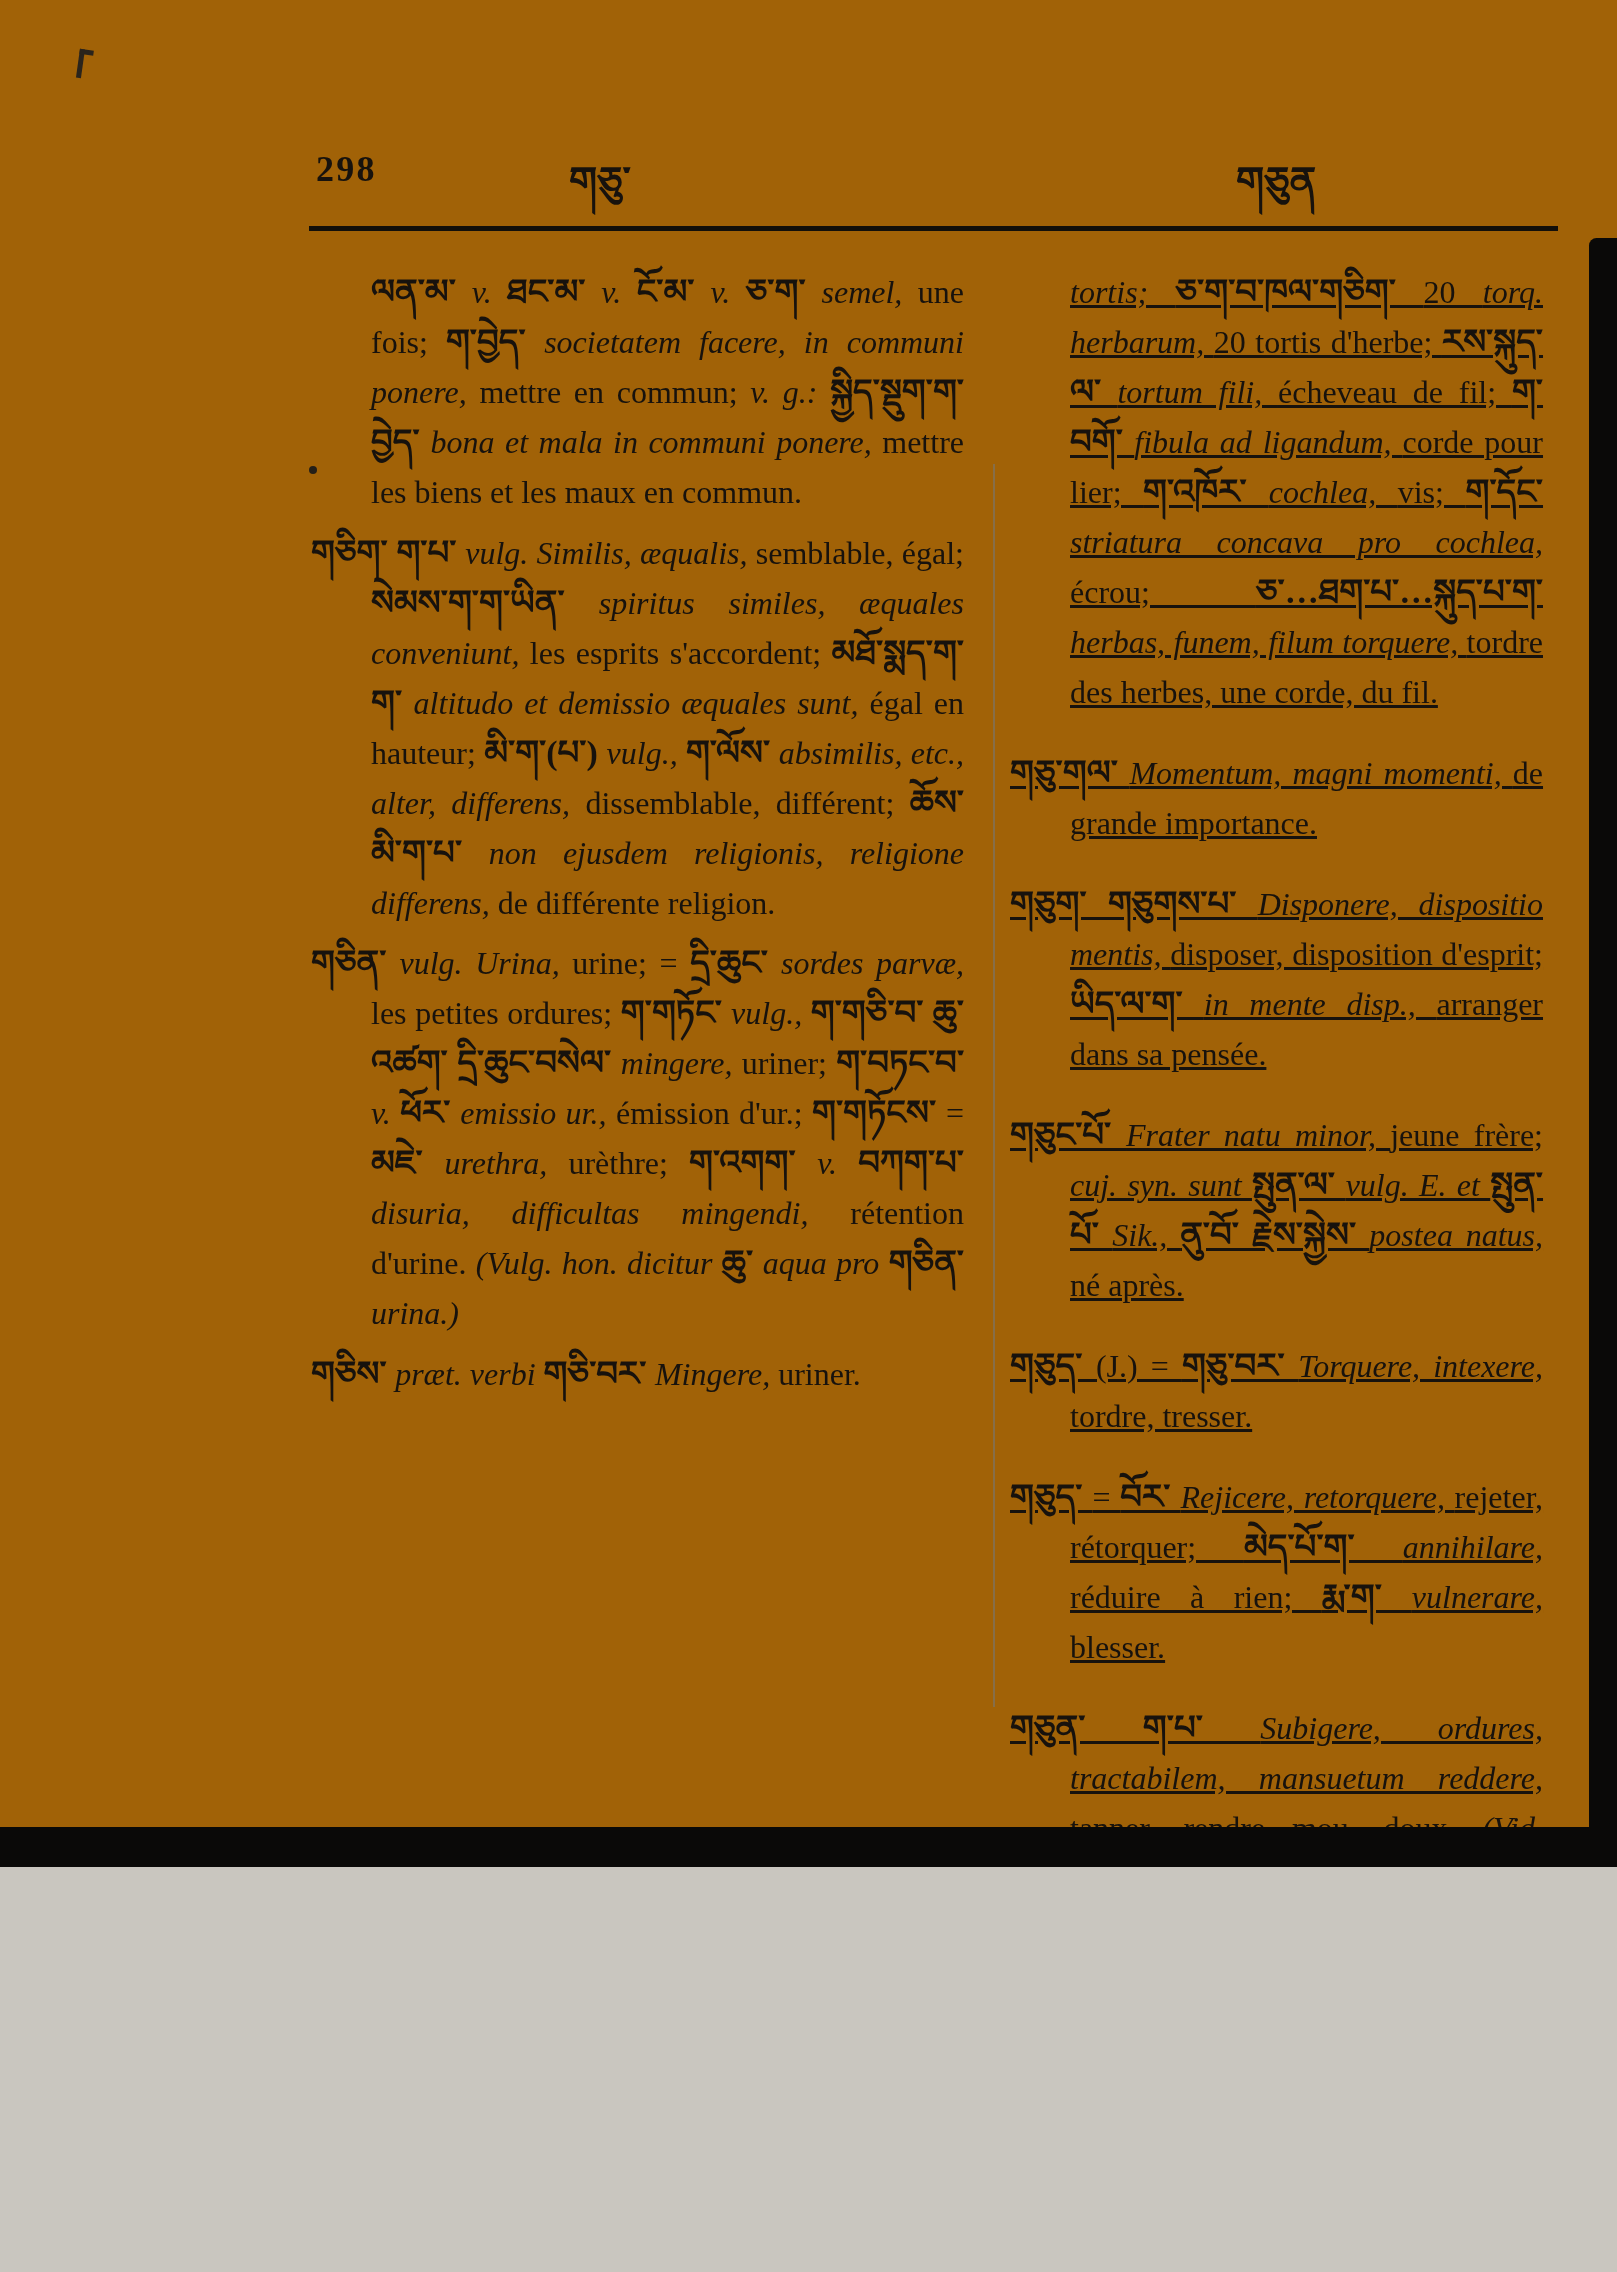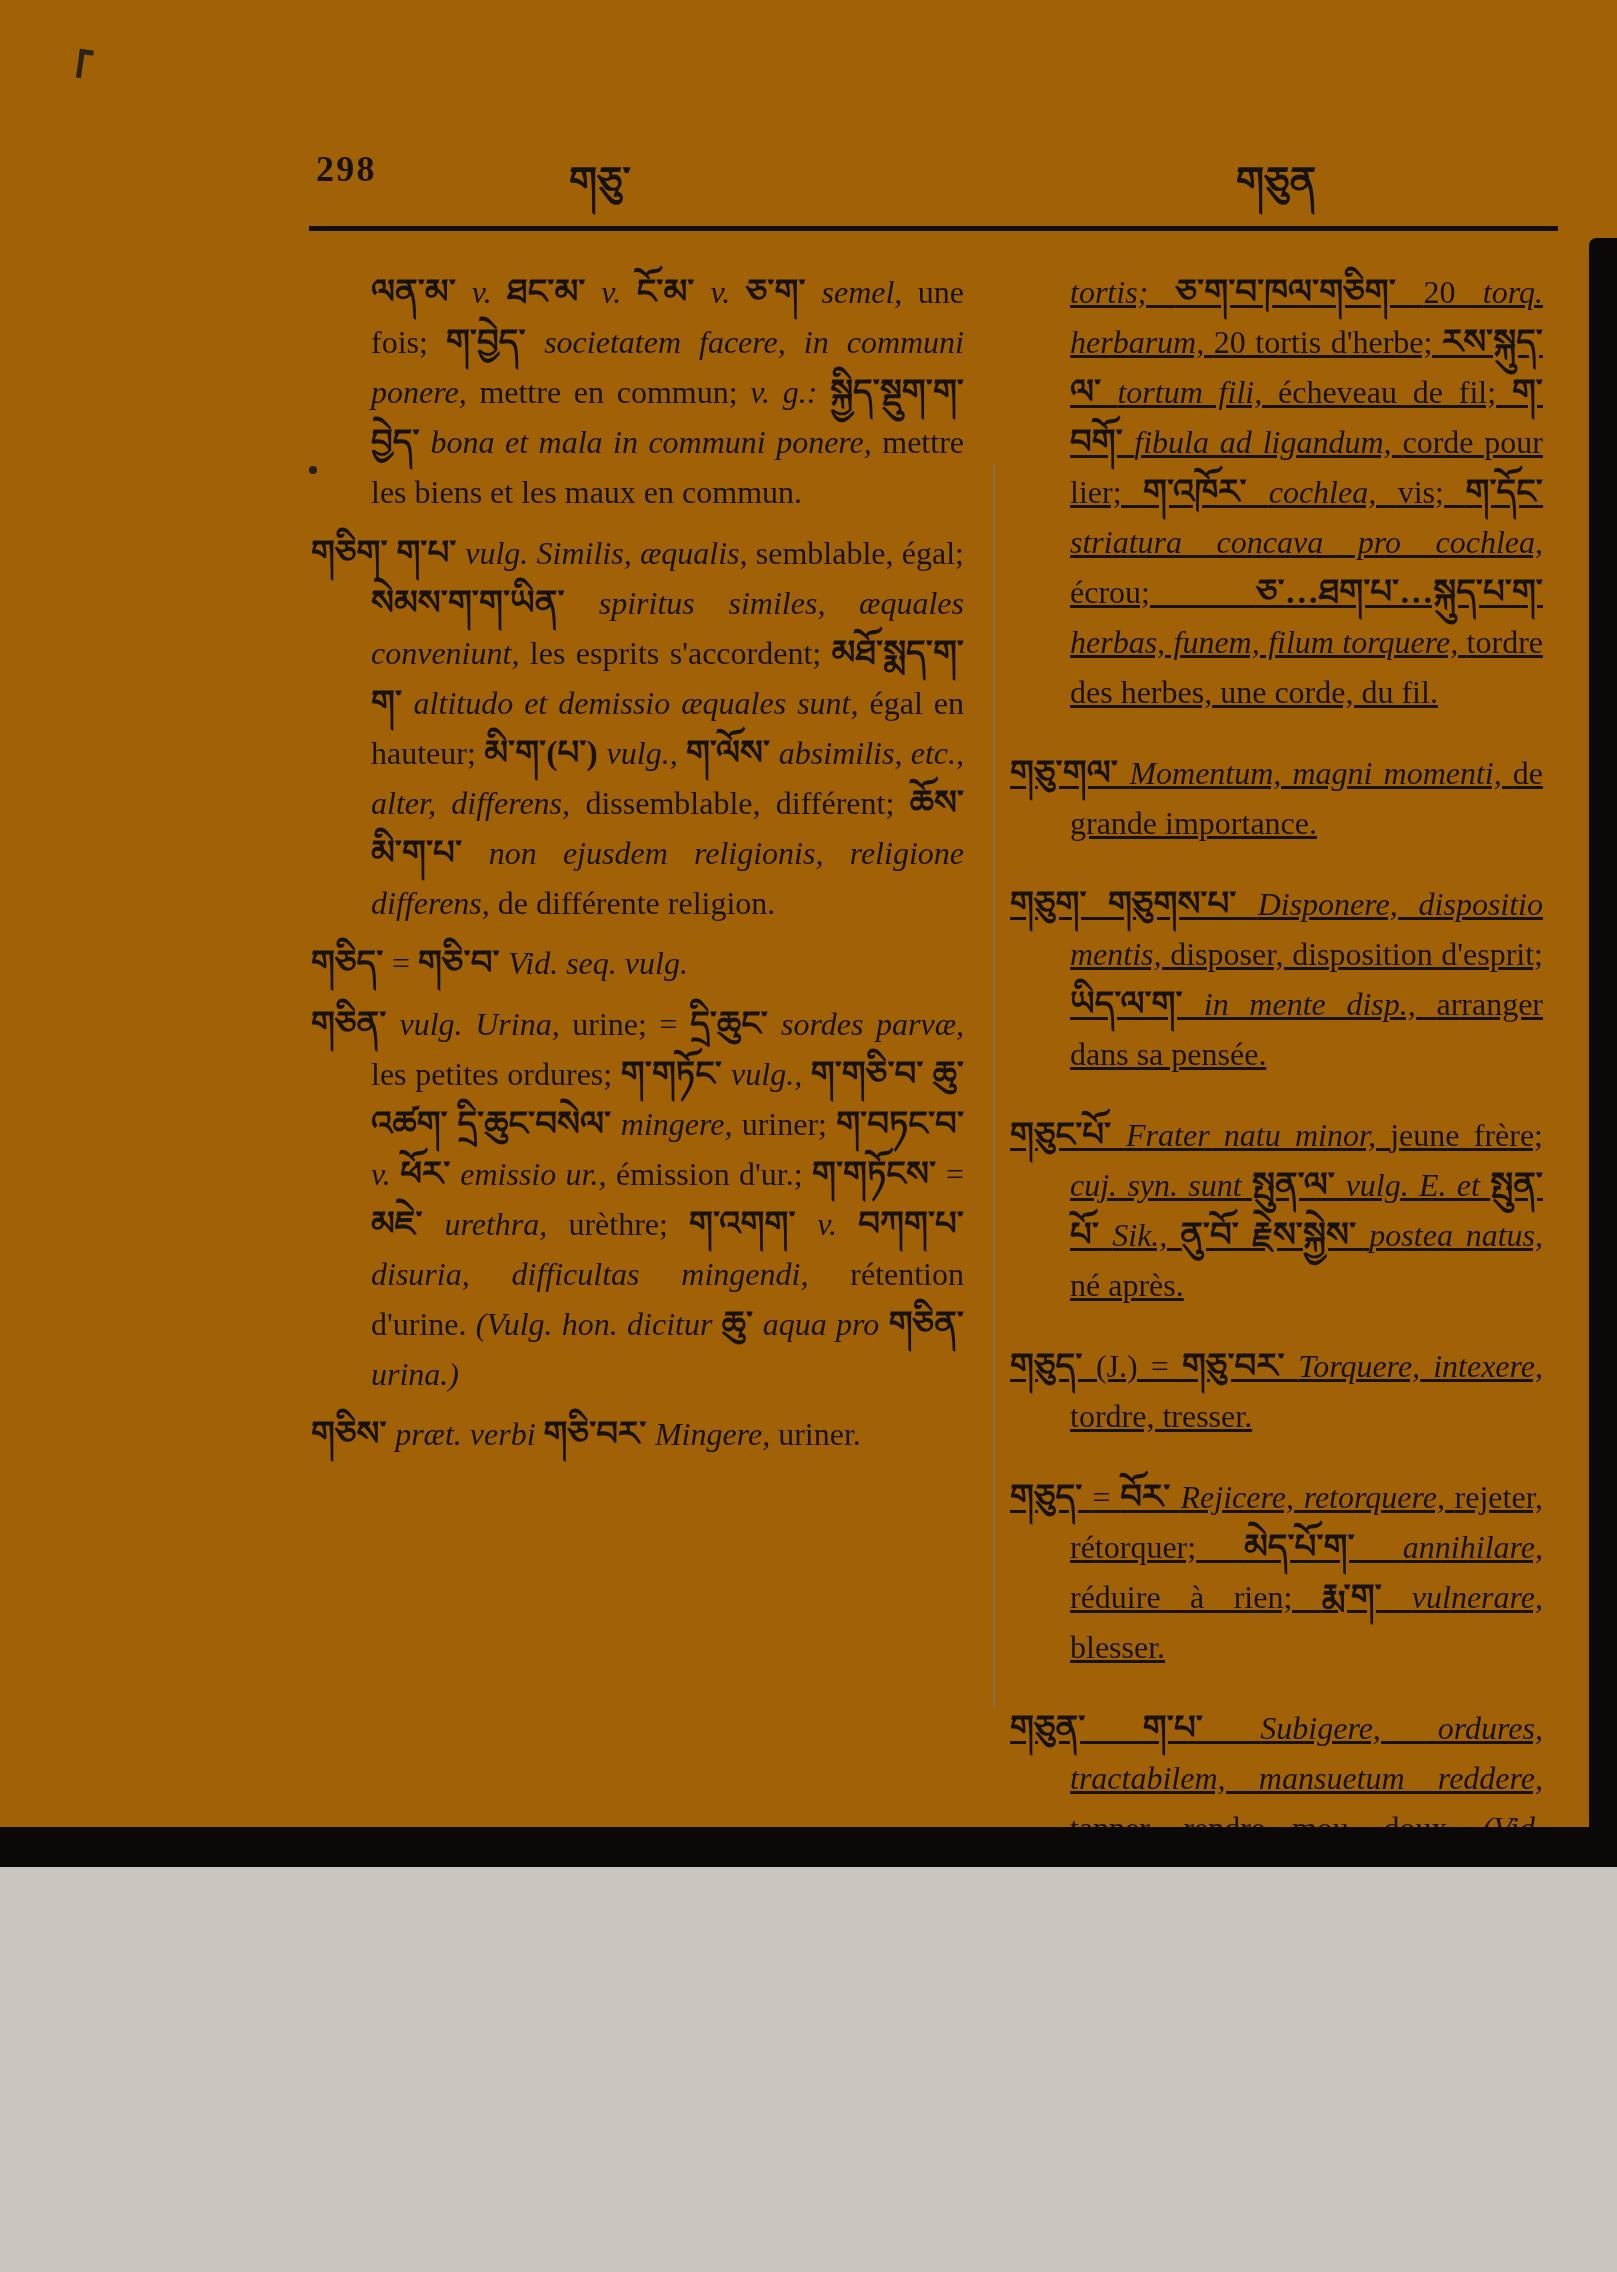--- a/index.html
+++ b/index.html
@@ -90,21 +90,20 @@
   <div class="corner-mark"></div>
 
   <span class="page-number">298</span>
   <span class="running-head left">གཅུ་</span>
   <span class="running-head right">གཅུན</span>
   <div class="header-rule"></div>
 
   <div class="column column-left">
       <div class="entry"><span class="tib">ལན་མ་ </span><span class="ital">v. </span><span class="tib">ཐང་མ་ </span><span class="ital">v. </span><span class="tib">ངོ་མ་ </span><span class="ital">v. </span><span class="tib">ཅ་ག་ </span><span class="ital">semel, </span><span class="rom">une fois; </span><span class="tib">ག་བྱེད་ </span><span class="ital">societatem facere, in communi ponere, </span><span class="rom">mettre en commun; </span><span class="ital">v. g.: </span><span class="tib">སྐྱིད་སྡུག་ག་བྱེད་ </span><span class="ital">bona et mala in communi ponere, </span><span class="rom">mettre les biens et les maux en commun.</span></div>
       <div class="entry hang"><span class="tib">གཅིག་ ག་པ་ </span><span class="ital">vulg. Similis, æqualis, </span><span class="rom">semblable, égal; </span><span class="tib">སེམས་ག་ག་ཡིན་ </span><span class="ital">spiritus similes, æquales conveniunt, </span><span class="rom">les esprits s'accordent; </span><span class="tib">མཐོ་སྨད་ག་ག་ </span><span class="ital">altitudo et demissio æquales sunt, </span><span class="rom">égal en hauteur; </span><span class="tib">མི་ག་(པ་) </span><span class="ital">vulg., </span><span class="tib">ག་ལོས་ </span><span class="ital">absimilis, etc., alter, differens, </span><span class="rom">dissemblable, différent; </span><span class="tib">ཆོས་མི་ག་པ་ </span><span class="ital">non ejusdem religionis, religione differens, </span><span class="rom">de différente religion.</span></div>
-      <div class="entry hang"><span class="tib">གཅིད་ </span><span class="rom">= </span><span class="tib">གཅི་བ་ </span><span class="ital">Vid. seq. vulg.</span></div>
       <div class="entry hang"><span class="tib">གཅིན་ </span><span class="ital">vulg. Urina, </span><span class="rom">urine; = </span><span class="tib">དྲི་ཆུང་ </span><span class="ital">sordes parvæ, </span><span class="rom">les petites ordures; </span><span class="tib">ག་གཏོང་ </span><span class="ital">vulg., </span><span class="tib">ག་གཅི་བ་ ཆུ་འཚག་ དྲི་ཆུང་བསེལ་ </span><span class="ital">mingere, </span><span class="rom">uriner; </span><span class="tib">ག་བཏང་བ་ </span><span class="ital">v. </span><span class="tib">ཕོར་ </span><span class="ital">emissio ur., </span><span class="rom">émission d'ur.; </span><span class="tib">ག་གཏོངས་ </span><span class="rom">= </span><span class="tib">མཇེ་ </span><span class="ital">urethra, </span><span class="rom">urèthre; </span><span class="tib">ག་འགག་ </span><span class="ital">v. </span><span class="tib">བཀག་པ་ </span><span class="ital">disuria, difficultas mingendi, </span><span class="rom">rétention d'urine. </span><span class="ital">(Vulg. hon. dicitur </span><span class="tib">ཆུ་ </span><span class="ital">aqua pro </span><span class="tib">གཅིན་ </span><span class="ital">urina.)</span></div>
       <div class="entry hang"><span class="tib">གཅིས་ </span><span class="ital">præt. verbi </span><span class="tib">གཅི་བར་ </span><span class="ital">Mingere, </span><span class="rom">uriner.</span></div>
     </div>
   <div class="column column-right">
       <div class="entry"><span class="ital">tortis; </span><span class="tib">ཅ་ག་བ་ཁལ་གཅིག་ </span><span class="rom">20 </span><span class="ital">torq. herbarum, </span><span class="rom">20 tortis d'herbe; </span><span class="tib">རས་སྐུད་ལ་ </span><span class="ital">tortum fili, </span><span class="rom">écheveau de fil; </span><span class="tib">ག་བགོ་ </span><span class="ital">fibula ad ligandum, </span><span class="rom">corde pour lier; </span><span class="tib">ག་འཁོར་ </span><span class="ital">cochlea, </span><span class="rom">vis; </span><span class="tib">ག་དོང་ </span><span class="ital">striatura concava pro cochlea, </span><span class="rom">écrou; </span><span class="tib">ཅ་…ཐག་པ་…སྐུད་པ་ག་ </span><span class="ital">herbas, funem, filum torquere, </span><span class="rom">tordre des herbes, une corde, du fil.</span></div>
       <div class="entry hang"><span class="tib">གཅུ་གལ་ </span><span class="ital">Momentum, magni momenti, </span><span class="rom">de grande importance.</span></div>
       <div class="entry hang"><span class="tib">གཅུག་ གཅུགས་པ་ </span><span class="ital">Disponere, dispositio mentis, </span><span class="rom">disposer, disposition d'esprit; </span><span class="tib">ཡིད་ལ་ག་ </span><span class="ital">in mente disp., </span><span class="rom">arranger dans sa pensée.</span></div>
       <div class="entry hang"><span class="tib">གཅུང་པོ་ </span><span class="ital">Frater natu minor, </span><span class="rom">jeune frère; </span><span class="ital">cuj. syn. sunt </span><span class="tib">སྤུན་ལ་ </span><span class="ital">vulg. E. et </span><span class="tib">སྤུན་པོ་ </span><span class="ital">Sik., </span><span class="tib">ནུ་བོ་ རྗེས་སྐྱེས་ </span><span class="ital">postea natus, </span><span class="rom">né après.</span></div>
       <div class="entry hang"><span class="tib">གཅུད་ </span><span class="rom">(J.) = </span><span class="tib">གཅུ་བར་ </span><span class="ital">Torquere, intexere, </span><span class="rom">tordre, tresser.</span></div>
       <div class="entry hang"><span class="tib">གཅུད་ </span><span class="rom">= </span><span class="tib">བོར་ </span><span class="ital">Rejicere, retorquere, </span><span class="rom">rejeter, rétorquer; </span><span class="tib">མེད་པོ་ག་ </span><span class="ital">annihilare, </span><span class="rom">réduire à rien; </span><span class="tib">རྨ་ག་ </span><span class="ital">vulnerare, </span><span class="rom">blesser.</span></div>

